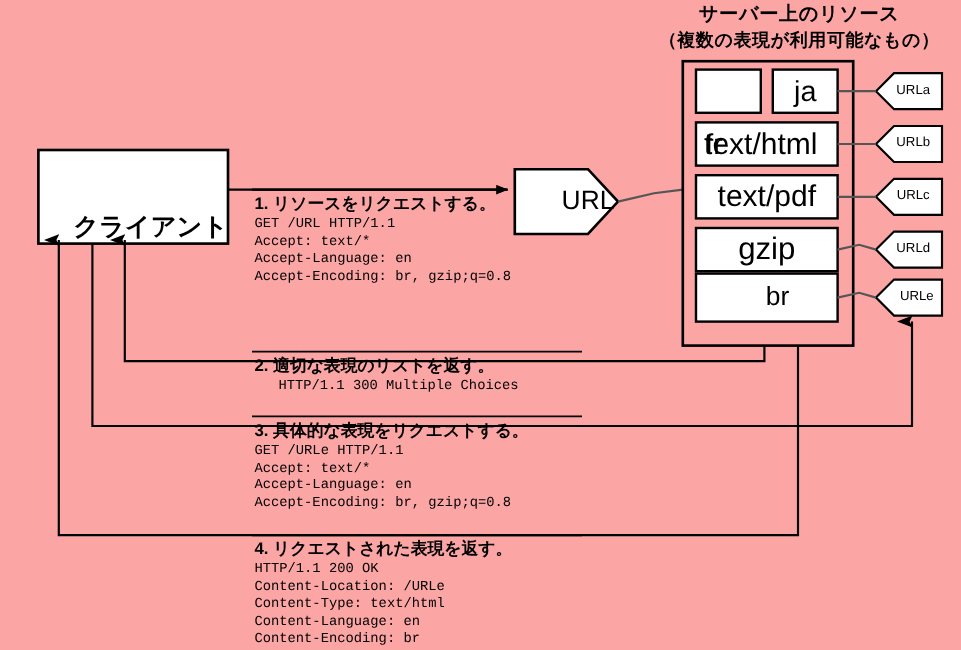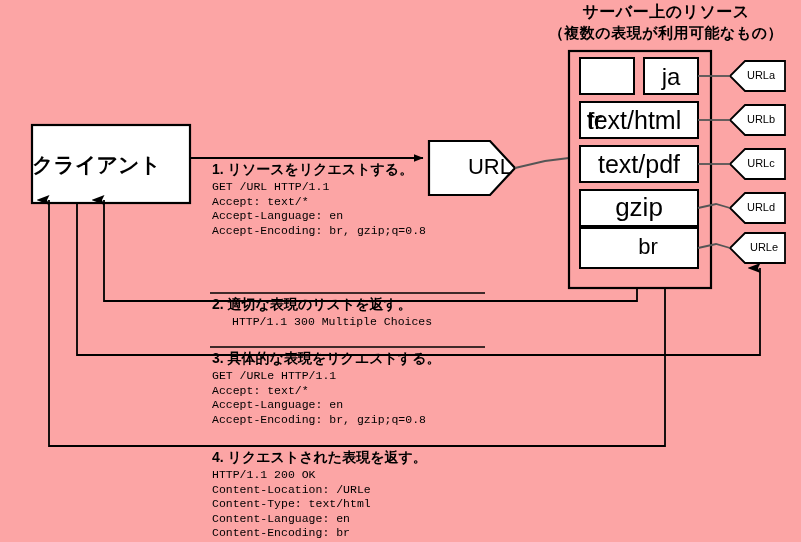--- a/index.html
+++ b/index.html
@@ -42,21 +42,22 @@
     white-space: pre;
   }
   .urltag-label {
     font-size: 11px;
     font-family: "Liberation Sans", sans-serif;
     text-align: center;
   }
   .client-label {
     font-size: 21px;
     font-weight: bold;
-    text-align: left;
+    text-align: right;
+    margin-top: 24px;
   }
   .url-label {
     font-size: 22px;
     text-align: center;
     padding-left: 28px;
   }
   .step-title {
     font-size: 14px;
     font-weight: bold;
     white-space: pre;

